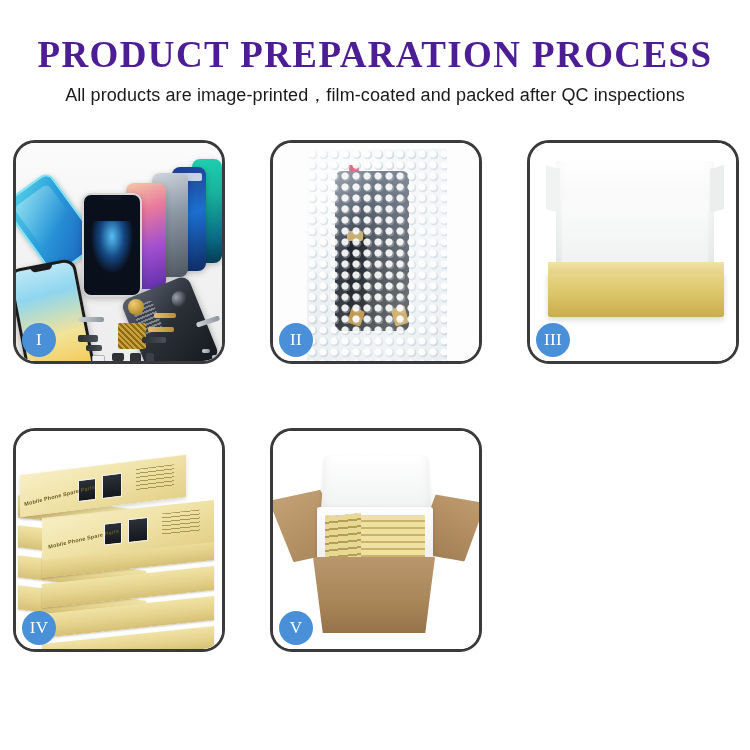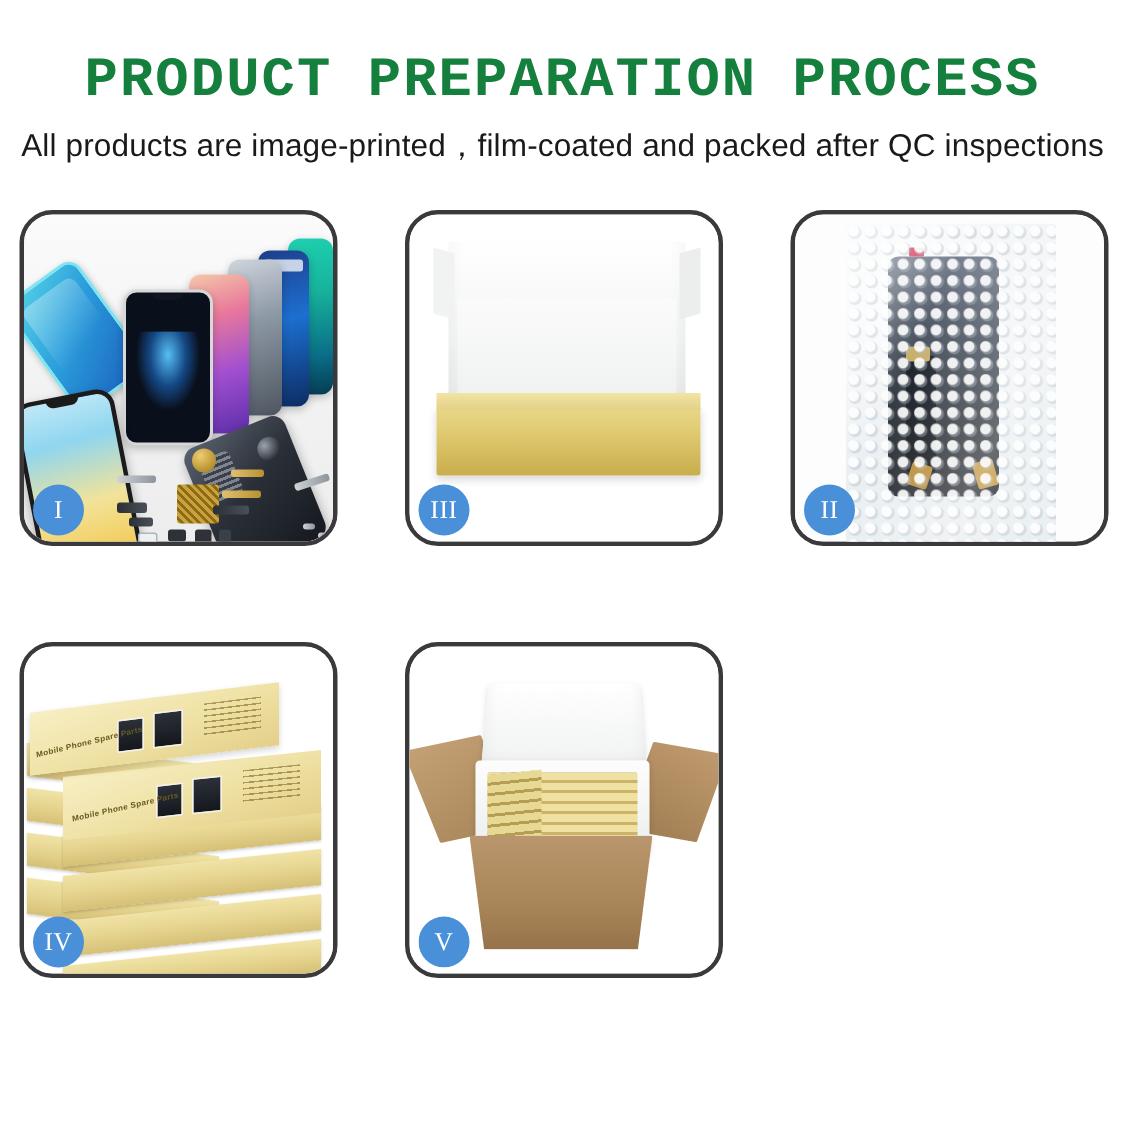--- a/index.html
+++ b/index.html
@@ -14,32 +14,32 @@
     font-family: "Liberation Sans", sans-serif;
     position: relative;
   }
 
   
   .header {
     padding-top: 34px;
     text-align: center;
   }
   .page-title {
-    font-family: Liberation Mono, monospace;
+    font-family: Liberation Serif, serif;
     font-size: 37px;
     font-weight: 700;
     letter-spacing: 1.4px;
-    color: #15803d;
+    color: #4c1d95;
     margin: 0;
     line-height: 1.12;
     white-space: nowrap;
   }
   .page-subtitle {
     font-family: "Liberation Sans", sans-serif;
-    font-size: 21px;
+    font-size: 18px;
     font-weight: 400;
     color: #1a1a1a;
     margin: 10px 0 0 0;
     line-height: 1.2;
     white-space: nowrap;
     letter-spacing: 0.1px;
     text-align: center;
   }
 
   
@@ -451,48 +451,48 @@
         <div class="pt g" style="left:72px; top:34px; width:26px; height:5px;"></div>
         <div class="pt flex" style="left:66px; top:44px; width:24px; height:6px;"></div>
         <div class="pt silver" style="left:120px;top:26px; width:24px; height:5px; transform:rotate(-18deg);"></div>
         <div class="pt silver" style="left:126px;top:56px; width:8px;  height:4px;"></div>
         <div class="pt silver" style="left:136px;top:62px; width:8px;  height:4px;"></div>
       </div>
     </div>
     <div class="badge">I</div>
   </div>
 
-  <div class="panel p3">
-    <div class="panel-photo">
-      <div class="p3-bg"></div>
-      <div class="box3-lid"></div>
-      <div class="foam3"></div>
-      <div class="bw3"></div>
-      <div class="tray3"></div>
-    </div>
-    <div class="badge">III</div>
-  </div>
-
   <div class="panel p2">
     <div class="panel-photo">
       <div class="p2-bg"></div>
       <div class="bubble-bag">
         <div class="screen-in-bag"></div>
         <div class="flex-cable"></div>
         <div class="conn-a"></div>
         <div class="conn-b"></div>
         <div class="conn-c"></div>
         <div class="red-dot"></div>
         <div class="bubbles"></div>
         <div class="bag-sheen"></div>
       </div>
     </div>
     <div class="badge">II</div>
   </div>
 
+  <div class="panel p3">
+    <div class="panel-photo">
+      <div class="p3-bg"></div>
+      <div class="box3-lid"></div>
+      <div class="foam3"></div>
+      <div class="bw3"></div>
+      <div class="tray3"></div>
+    </div>
+    <div class="badge">III</div>
+  </div>
+
   <div class="panel p4">
     <div class="panel-photo">
       <div class="p4-bg"></div>
       <div class="stack">
 
         <div class="gbox" style="left:2px;  top:56px;  width:128px; height:22px; transform:skewY(7deg);"></div>
         <div class="gbox" style="left:2px;  top:86px;  width:128px; height:22px; transform:skewY(7deg);"></div>
         <div class="gbox" style="left:2px;  top:116px; width:128px; height:22px; transform:skewY(7deg);"></div>
         <div class="gbox" style="left:2px;  top:146px; width:128px; height:24px; transform:skewY(7deg);"></div>
 

